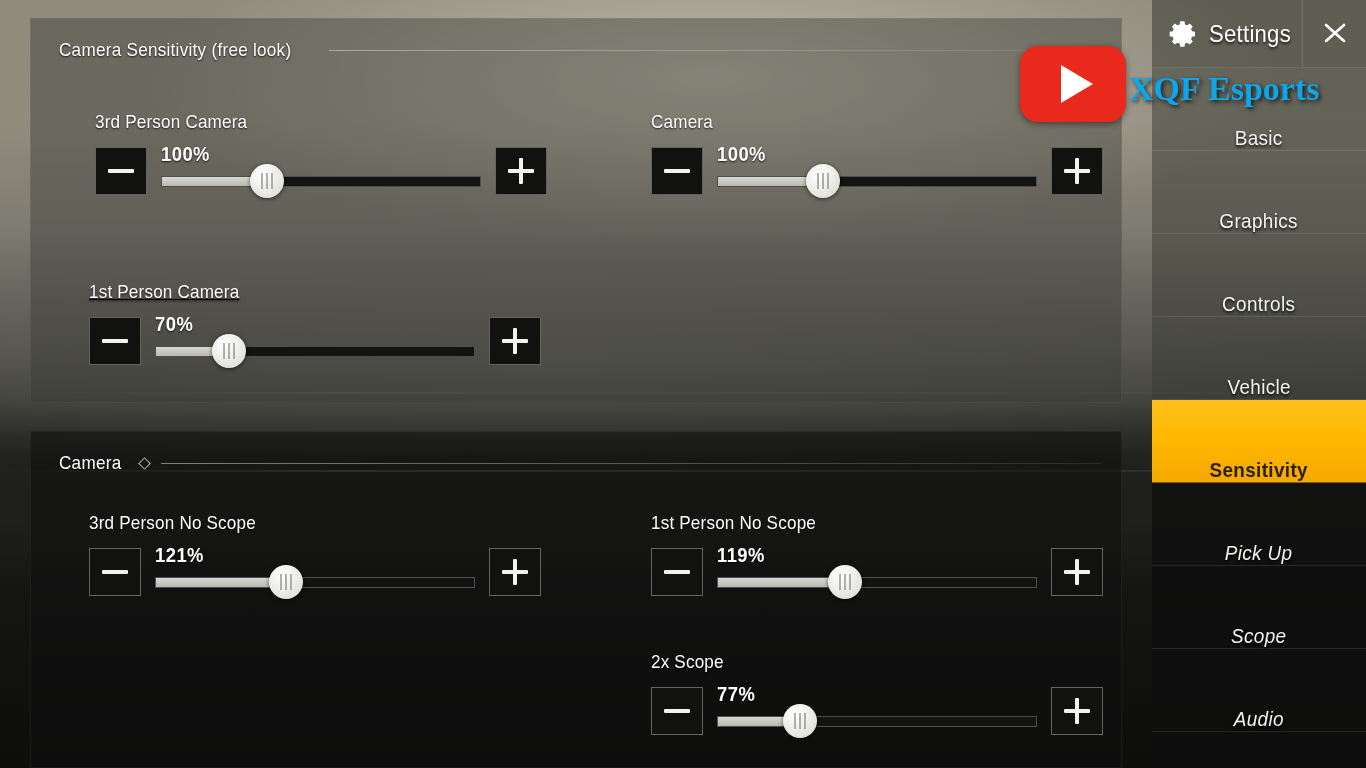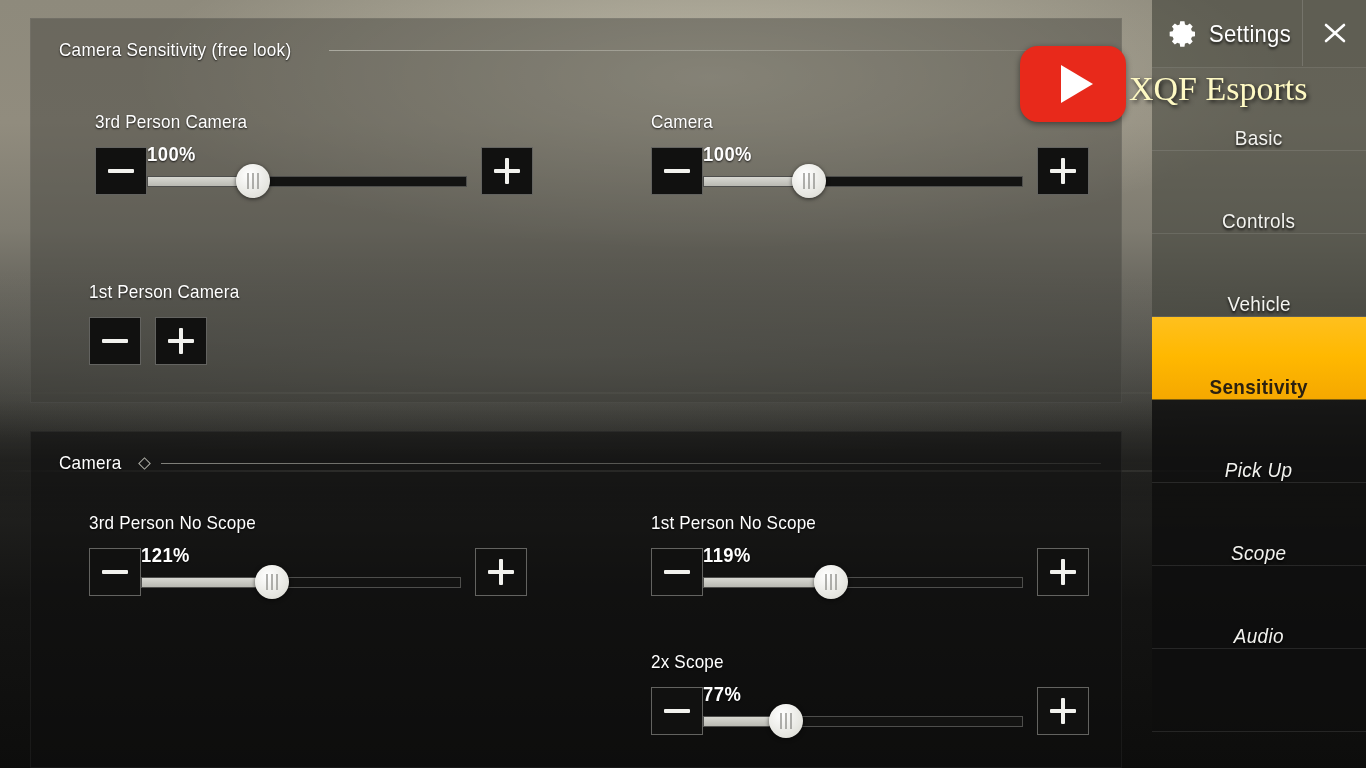--- a/index.html
+++ b/index.html
@@ -100,20 +100,21 @@
     width:26px; height:4px; background:#f2f2ee; border-radius:1px;
   }
   .stepbtn.plus .glyph:after{
     content:""; position:absolute; left:11px; top:0;
     width:4px; height:26px; background:#f2f2ee; border-radius:1px;
   }
 
   .slider-wrap{
     position:relative;
     height:48px;
+    margin-left:14px;
     flex:0 0 auto;
   }
   .value{
     position:absolute; left:0; top:-4px;
     font-size:20px; color:#fff; font-weight:bold;
     letter-spacing:.5px;
     text-shadow:0 1px 2px rgba(0,0,0,.8);
     transform:scaleX(.92); transform-origin:left center;
   }
   .track{
@@ -204,21 +205,21 @@
   #yt-badge .tri{
     width:0; height:0;
     border-left:32px solid #fff;
     border-top:19px solid transparent;
     border-bottom:19px solid transparent;
     margin-left:7px;
   }
   #wm-text{
     position:absolute; left:1129px; top:70px;
     font-family:"Liberation Serif", serif;
-    font-size:34px; font-weight:normal; color:#fef9c3;
+    font-size:34px; font-weight:bold; color:#0ea5e9;
     text-shadow:2px 2px 4px rgba(0,0,0,.75);
     white-space:nowrap;
   }
 </style>
 </head>
 <body>
 
 <div id="bg">
   <div class="horizon" style="top:470px;"></div>
   <div class="horizon" style="top:392px;opacity:.35;"></div>
@@ -265,26 +266,35 @@
         <div class="thumb" style="left:33%;">
             <span></span>
           </div>
       </div>
       <div class="stepbtn plus">
           <span class="glyph"></span>
         </div>
     </div>
   </div>
 
-  <div class="group" style="left:58px; top:262px;">
+  <div class="group" style="left:58px; top:262px;text-decoration:underline;">
     <div class="g-label">1st Person Camera</div>
     <div class="srow">
       <div class="stepbtn minus">
           <span class="glyph"></span>
         </div>
+      <div class="slider-wrap" style="width:320px;">
+        <div class="value">70%</div>
+        <div class="track">
+          <div class="fill" style="width:23%;"></div>
+        </div>
+        <div class="thumb" style="left:23%;">
+            <span></span>
+          </div>
+      </div>
       <div class="stepbtn plus">
           <span class="glyph"></span>
         </div>
     </div>
   </div>
 </div>
 
 <div class="panel" id="panel-bottom">
   <div class="sec-head">
     <div class="title">Camera</div>
@@ -371,20 +381,23 @@
         <path d="M9 10 L27 26" stroke="#fff" stroke-width="2.6" stroke-linecap="round"></path>
         <path d="M27 10 L9 26" stroke="#fff" stroke-width="2.6" stroke-linecap="round"></path>
       </svg>
     </div>
   </div>
 
   <div class="side-item">
     <span class="lbl">Basic</span>
   </div>
   <div class="side-item">
+    <span class="lbl">Graphics</span>
+  </div>
+  <div class="side-item">
     <span class="lbl">Controls</span>
   </div>
   <div class="side-item">
     <span class="lbl">Vehicle</span>
   </div>
   <div class="side-item active">
     <span class="lbl">Sensitivity</span>
   </div>
   <div class="side-item dark">
     <span class="lbl">Pick Up</span>

